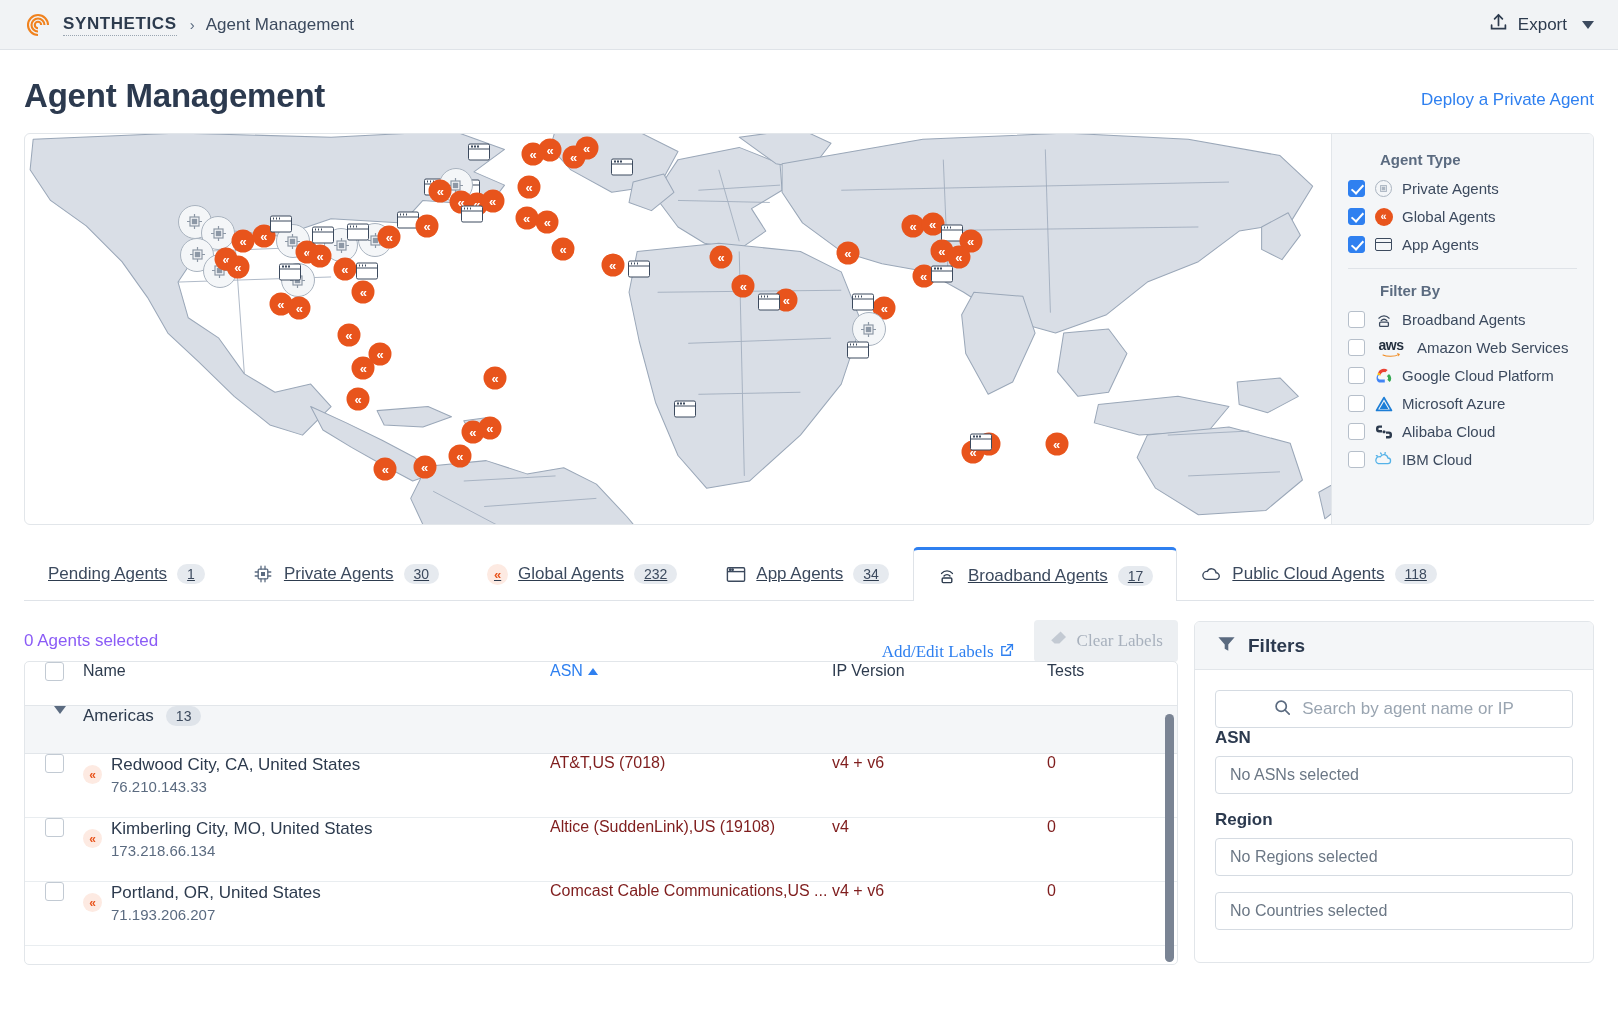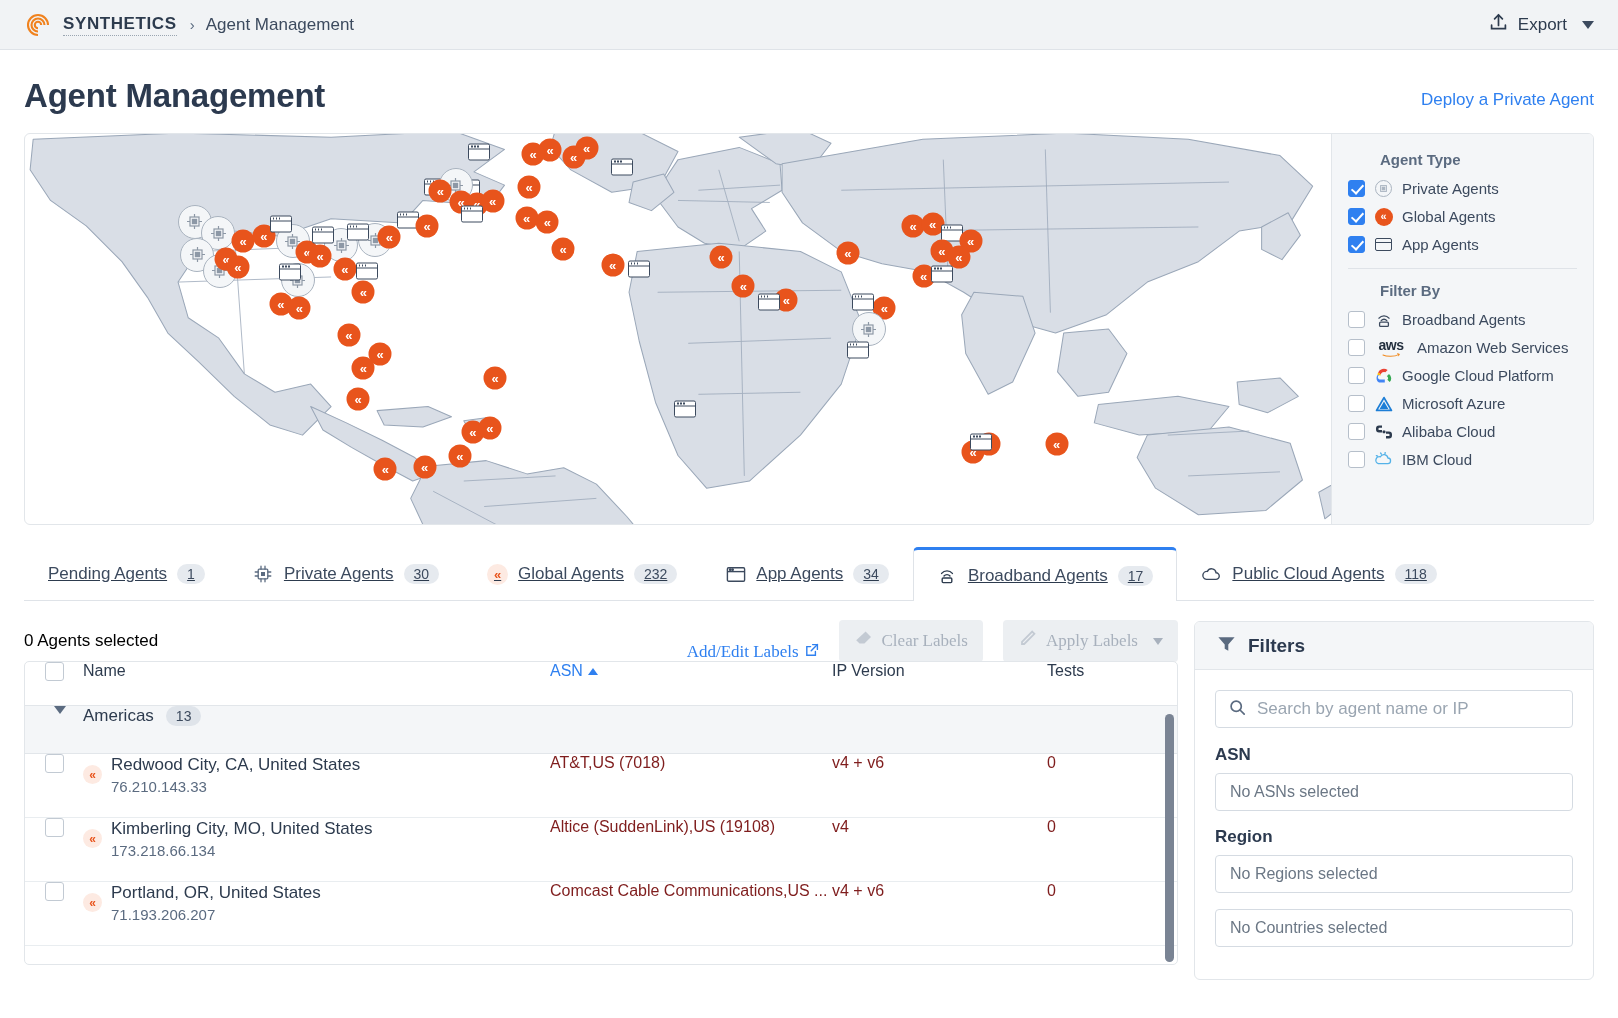--- a/index.html
+++ b/index.html
@@ -173,21 +173,21 @@
     display:flex; align-items:center; justify-content:center; line-height:1;
   }
 
   
   .body-split { display: flex; gap: 16px; padding: 0 24px; margin-top: 20px; }
   .left-col { flex: 1; min-width: 0; }
   .right-col { width: 400px; flex: 0 0 400px; }
 
   
   .tbar { display: flex; align-items: center; height: 40px; }
-  .sel-count { font-size: 17px; color: #000000; }
+  .sel-count { font-size: 17px; color: #8b5cf6; }
   .tbar-right { margin-left: auto; display: flex; align-items: flex-end; gap: 20px; font-family: Liberation Serif, serif; }
   .link-btn {
     color: #2f80f0; font-size: 17px; cursor: pointer;
     display: flex; align-items: center; gap: 6px;
   }
   .ghost-btn {
     display: flex; align-items: center; gap: 9px;
     background: #eceff2; border-radius: 4px;
     padding: 9px 15px; color: #a8b1bd; font-size: 17px;
     cursor: default;
@@ -255,21 +255,21 @@
   .fpanel { border: 1px solid #e2e6ea; border-radius: 6px; background: #fff; overflow: hidden; }
   .fhead {
     height: 48px; background: #f4f6f8; border-bottom: 1px solid #e2e6ea;
     display: flex; align-items: center; gap: 12px; padding: 0 22px;
   }
   .fhead-t { font-size: 19px; font-weight: bold; color: #2c3a4f; }
   .fbody { padding: 20px 20px 16px 20px; }
   .searchbox {
     height: 38px; border: 1px solid #d5dbe2; border-radius: 4px;
     display: flex; align-items: center; gap: 11px; padding: 0 13px;
-    margin-bottom: 17px;
+    justify-content: center;
   }
   .search-ph { font-size: 17px; color: #9aa5b1; }
   .flabel { font-size: 17px; font-weight: bold; color: #2c3a4f; margin-bottom: 8px; }
   .fselect {
     height: 38px; border: 1px solid #d5dbe2; border-radius: 4px;
     display: flex; align-items: center; padding: 0 14px;
     font-size: 16px; color: #6b7785; margin-bottom: 16px; cursor: pointer;
   }
 </style>
 </head>
@@ -858,29 +858,20 @@
 
         <span class="ghost-btn">
           <span>
             <svg width="19" height="19" viewBox="0 0 19 19" fill="#c3cad3">
                 <path d="M11.6 2.6 17 8l-6.6 6.6H5.6L2.2 11.2z"></path>
               </svg>
           </span>
           <span>Clear Labels</span>
         </span>
 
-        <span class="ghost-btn">
-          <span>
-            <svg width="19" height="19" viewBox="0 0 19 19" fill="none" stroke="#c3cad3" stroke-width="1.8" stroke-linecap="round">
-                <path d="M14.2 2.6 16.4 4.8 6.2 15H4v-2.2z"></path>
-              </svg>
-          </span>
-          <span>Apply Labels</span>
-          <span class="caret-dn"></span>
-        </span>
       </div>
     </div>
 
     <div class="tbl-wrap">
 
       <div class="trow thead">
         <div class="c-check">
           <span class="rowcb"></span>
         </div>
         <div class="c-name">Name</div>

